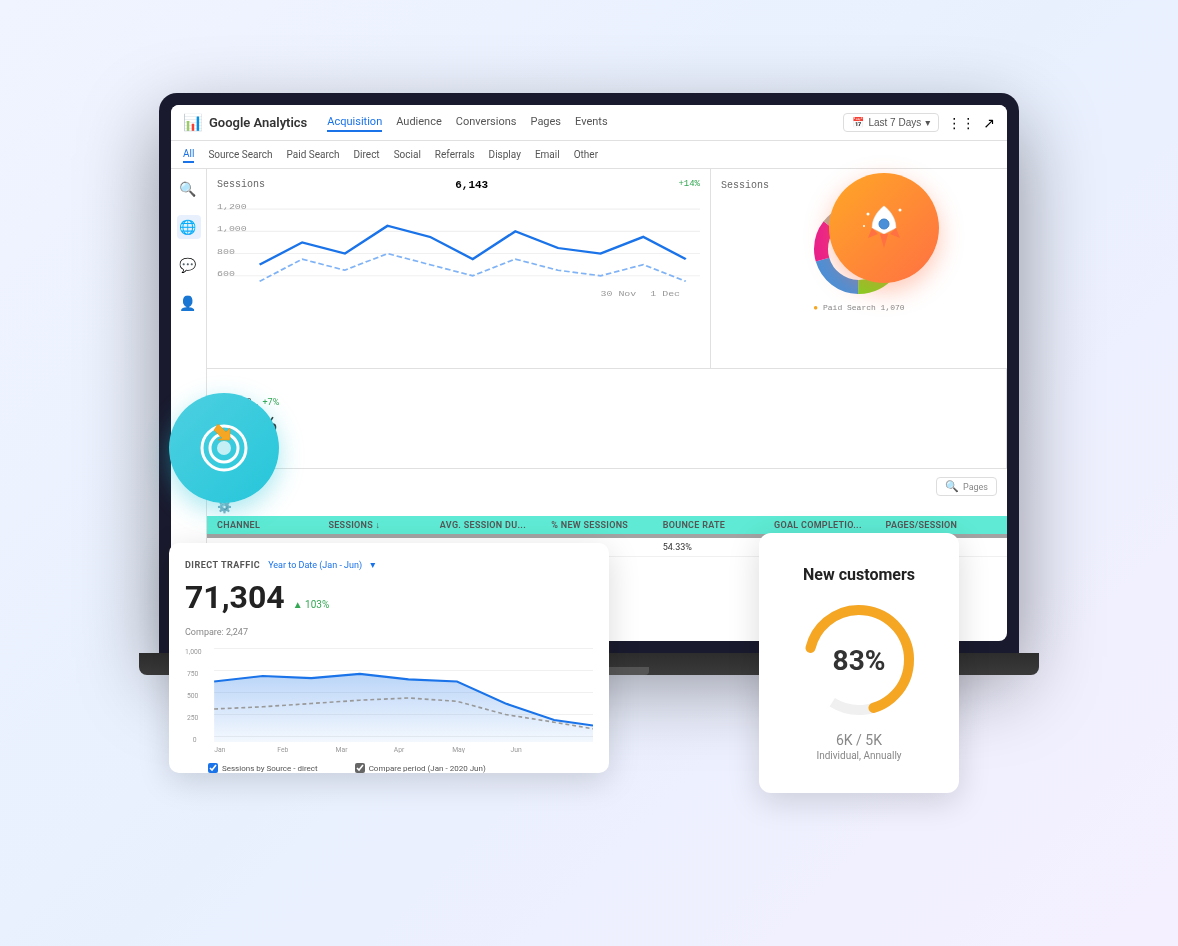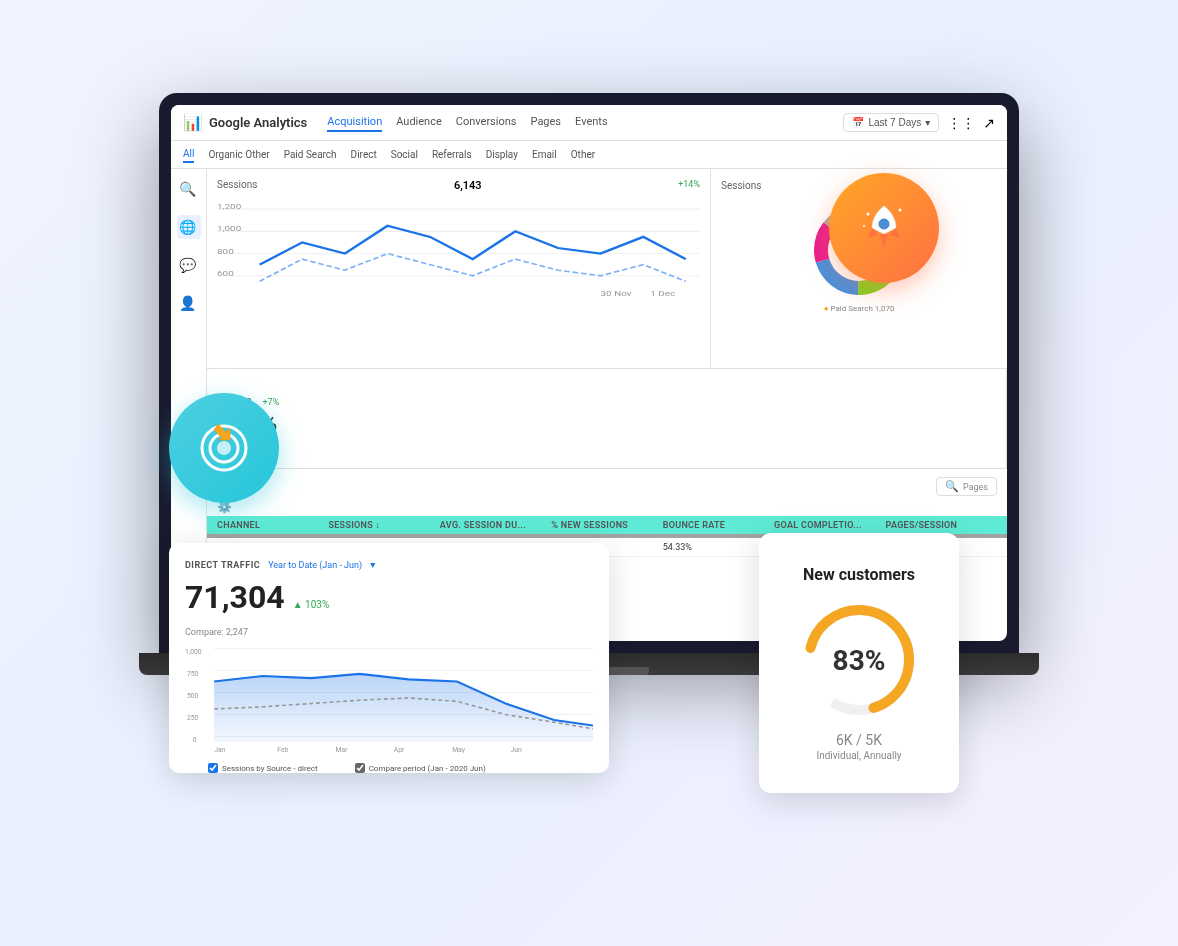--- a/index.html
+++ b/index.html
@@ -240,20 +240,21 @@
       height: 200px;
       border-bottom: 1px solid #e0e0e0;
     }
 
     .chart-panel {
       flex: 1;
       border-right: 1px solid #e0e0e0;
       padding: 10px;
       position: relative;
       overflow: hidden;
+      font-family: Liberation Mono, monospace;
     }
 
     .chart-panel:last-child {
       border-right: none;
     }
 
     .chart-title {
       font-size: 10px;
       color: #666;
       margin-bottom: 4px;
@@ -546,21 +547,21 @@
               <span>Last 7 Days</span>
               <span>▾</span>
             </button>
             <span style="font-size:14px;cursor:pointer;">⋮⋮</span>
             <span style="font-size:14px;cursor:pointer;">↗</span>
           </div>
         </div>
 
         <div class="ga-subnav">
           <span class="sub-tab active">All</span>
-          <span class="sub-tab">Organic Other</span>
+          <span class="sub-tab">Source Search</span>
           <span class="sub-tab">Paid Search</span>
           <span class="sub-tab">Direct</span>
           <span class="sub-tab">Social</span>
           <span class="sub-tab">Referrals</span>
           <span class="sub-tab">Display</span>
           <span class="sub-tab">Email</span>
           <span class="sub-tab">Other</span>
         </div>
 
         <div class="ga-main">

